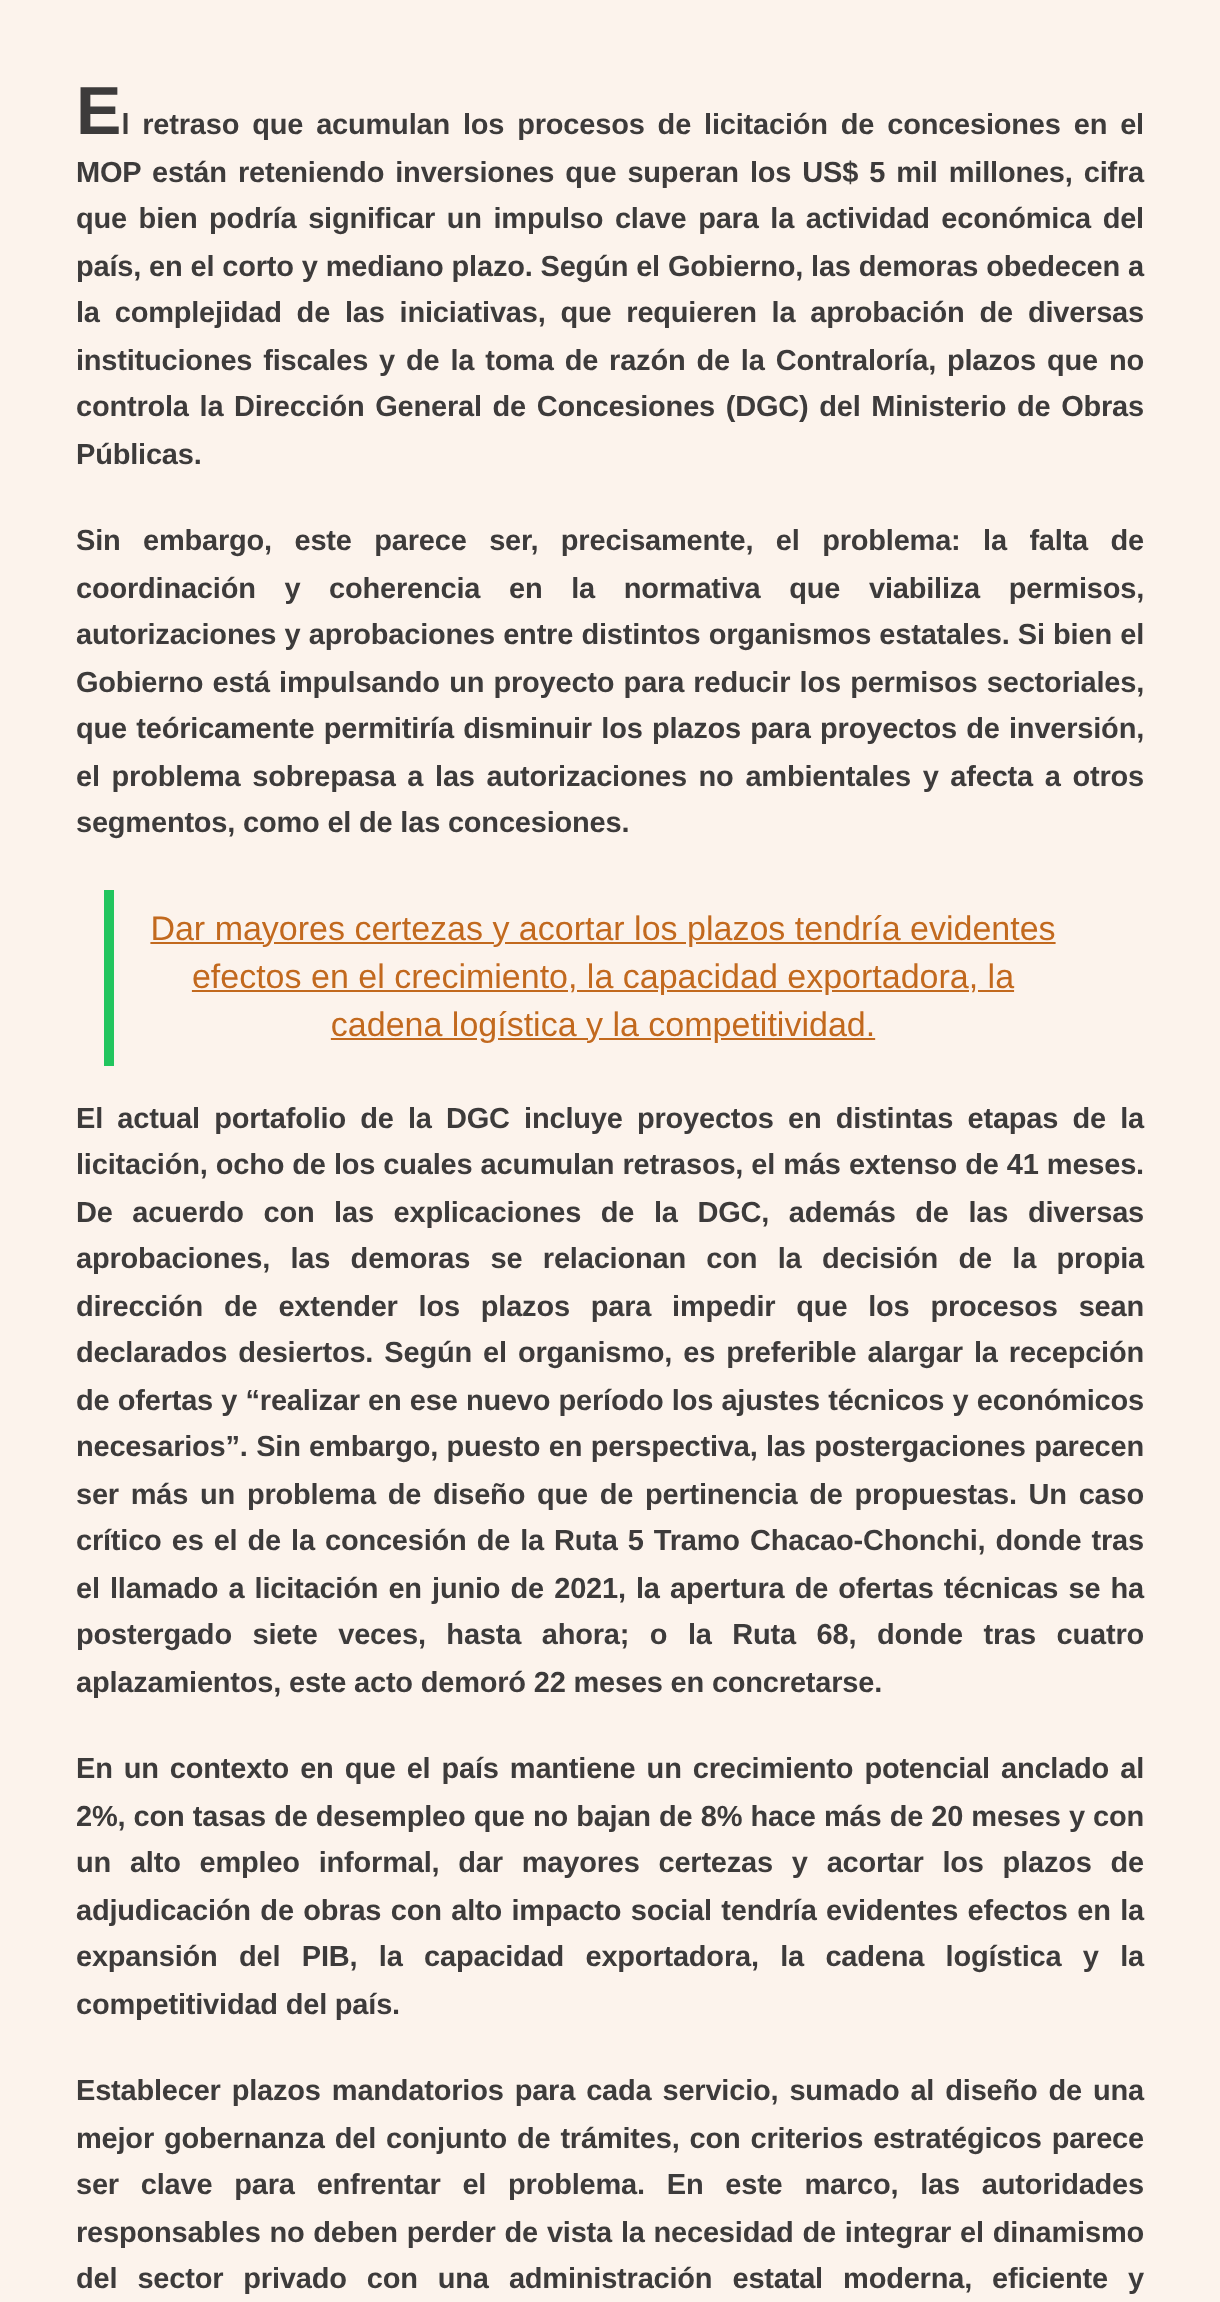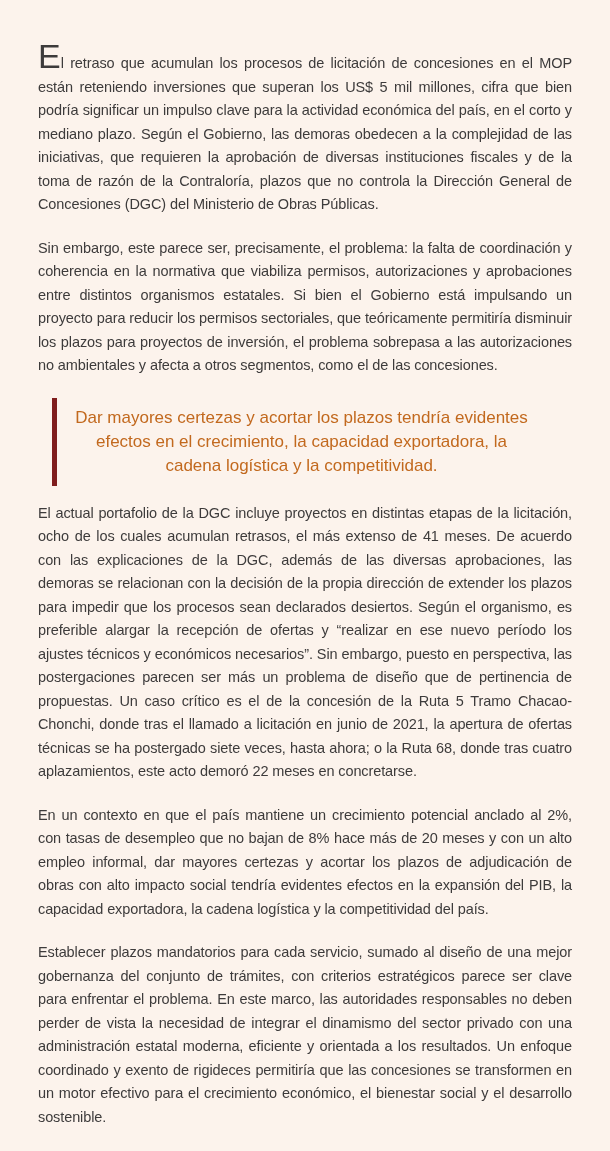--- a/index.html
+++ b/index.html
@@ -19,36 +19,38 @@
     padding: 52px 38px 0 38px;
   }
   .paragraph {
     margin: 0 0 20px 0;
     font-size: 14.5px;
     line-height: 23.5px;
     letter-spacing: -0.1px;
     color: #3d3b3b;
     text-align: justify;
     text-justify: inter-word;
+    font-weight: bold;
   }
   .dropcap {
     font-size: 34px;
     line-height: 0;
     letter-spacing: 0;
     color: #3d3b3b;
     vertical-align: baseline;
   }
   .pull-quote {
     margin: 2px 20px 16px 14px;
     padding: 8px 16px 8px 10px;
-    border-left: 5px solid #7f1d1d;
+    border-left: 5px solid #22c55e;
     font-size: 17px;
     line-height: 24px;
     color: #c2691e;
     text-align: center;
+    text-decoration: underline;
   }
 </style>
 </head>
 <body>
 
 <main class="article">
 
   <p class="paragraph"><span class="dropcap">E</span><span>l retraso que acumulan los procesos de licitación de concesiones en el MOP están reteniendo inversiones que superan los US$ 5 mil millones, cifra que bien podría significar un impulso clave para la actividad económica del país, en el corto y mediano plazo. Según el Gobierno, las demoras obedecen a la complejidad de las iniciativas, que requieren la aprobación de diversas instituciones fiscales y de la toma de razón de la Contraloría, plazos que no controla la Dirección General de Concesiones (DGC) del Ministerio de Obras Públicas.</span></p>
 
   <p class="paragraph">Sin embargo, este parece ser, precisamente, el problema: la falta de coordinación y coherencia en la normativa que viabiliza permisos, autorizaciones y aprobaciones entre distintos organismos estatales. Si bien el Gobierno está impulsando un proyecto para reducir los permisos sectoriales, que teóricamente permitiría disminuir los plazos para proyectos de inversión, el problema sobrepasa a las autorizaciones no ambientales y afecta a otros segmentos, como el de las concesiones.</p>

